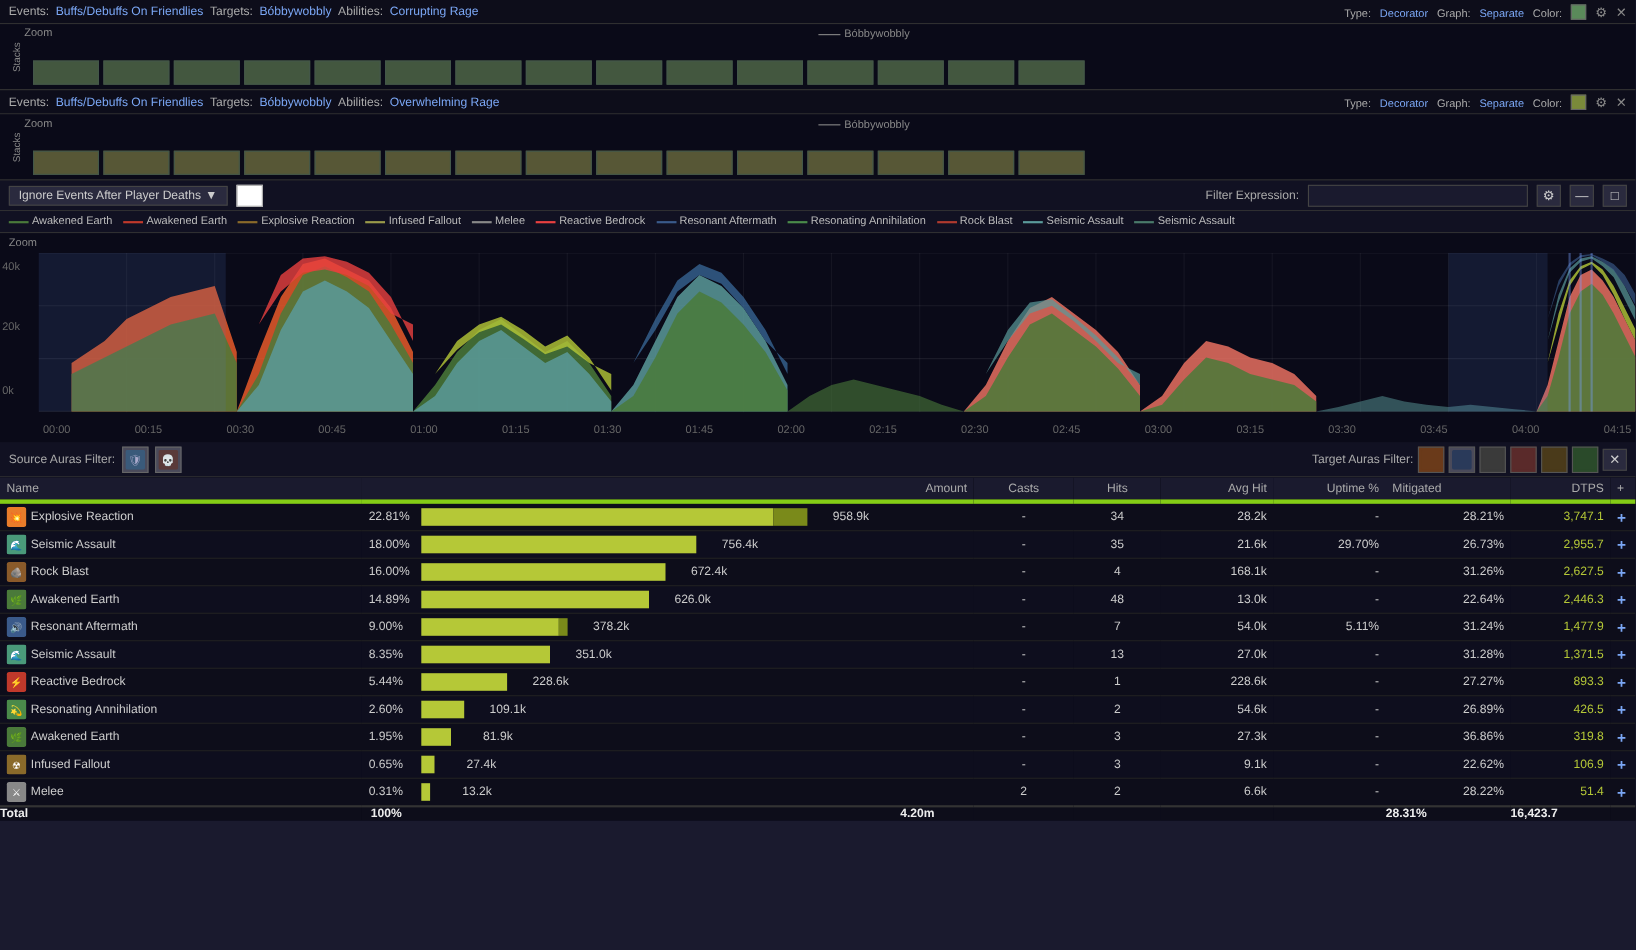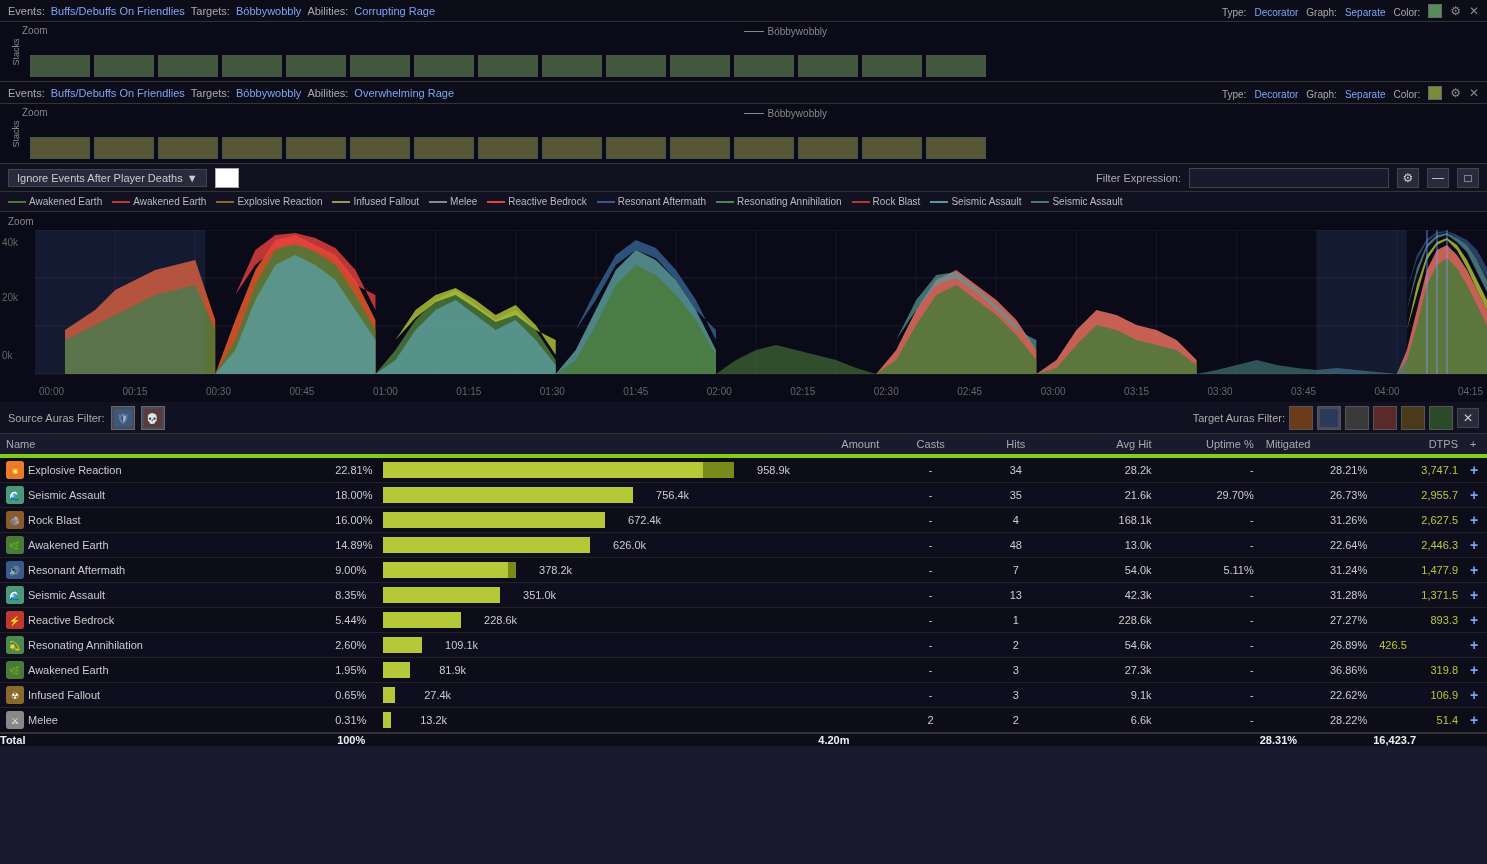--- a/index.html
+++ b/index.html
@@ -746,21 +746,21 @@
         <span class="pct-text">8.35%</span>
         <div style="display:inline-flex; align-items:center;">
           <div class="amount-bar" style="width:117px;"></div>
 
         </div>
         <span class="amount-text">351.0k</span>
       </div>
     </td>
     <td style="text-align:center;">-</td>
     <td style="text-align:center;">13</td>
-    <td style="text-align:right;">42.3k</td>
+    <td style="text-align:right;">27.0k</td>
     <td style="text-align:right;">-</td>
     <td style="text-align:right;">31.28%</td>
     <td style="text-align:right; color:#b5c837;">1,371.5</td>
     <td><span class="plus-btn">+</span></td>
   </tr>
         <tr>
     <td>
       <div class="ability-cell">
         <svg width="18" height="18" viewBox="0 0 18 18" style="flex-shrink:0;border-radius:2px;">
           <rect width="18" height="18" fill="#c0392b" rx="2"></rect>
@@ -805,21 +805,21 @@
 
         </div>
         <span class="amount-text">109.1k</span>
       </div>
     </td>
     <td style="text-align:center;">-</td>
     <td style="text-align:center;">2</td>
     <td style="text-align:right;">54.6k</td>
     <td style="text-align:right;">-</td>
     <td style="text-align:right;">26.89%</td>
-    <td style="color:#b5c837;margin-top:12px;">426.5</td>
+    <td style="text-align:right; color:#b5c837;margin-top:12px;">426.5</td>
     <td><span class="plus-btn">+</span></td>
   </tr>
         <tr>
     <td>
       <div class="ability-cell">
         <svg width="18" height="18" viewBox="0 0 18 18" style="flex-shrink:0;border-radius:2px;">
           <rect width="18" height="18" fill="#4a7a3a" rx="2"></rect>
           <text x="9" y="13" text-anchor="middle" fill="white" font-size="9">🌿</text>
         </svg>
         <span>Awakened Earth</span>

